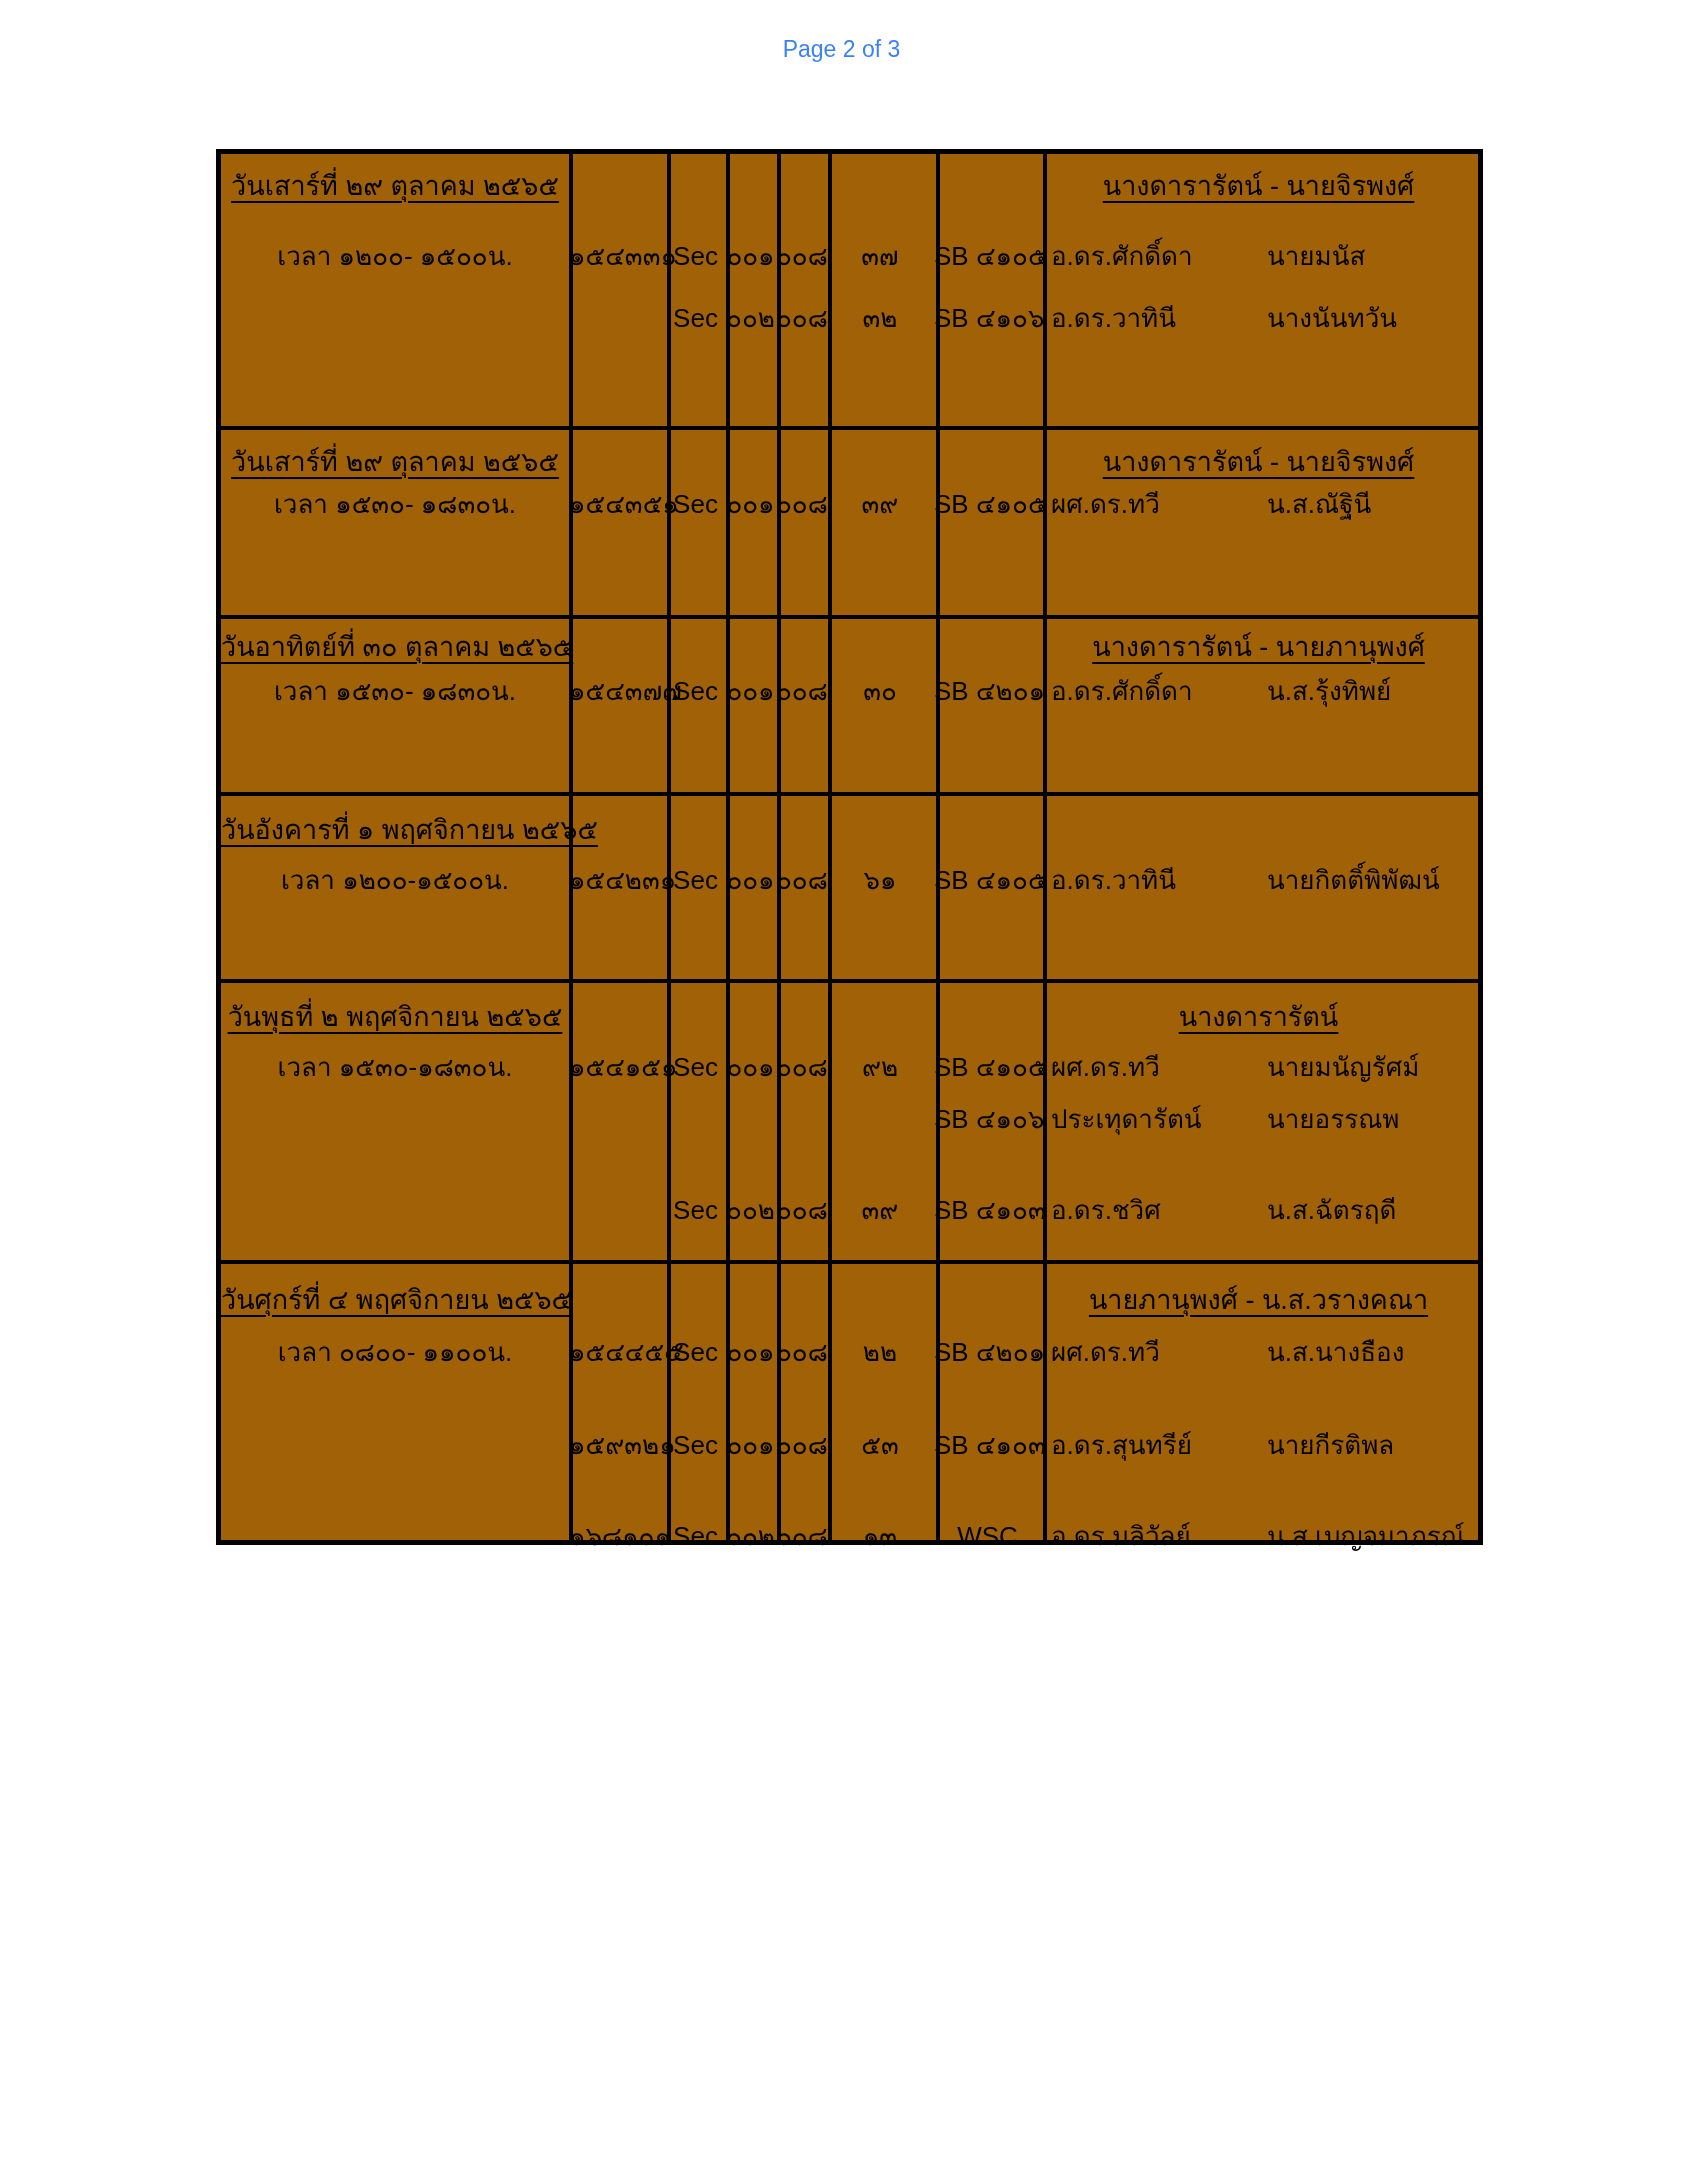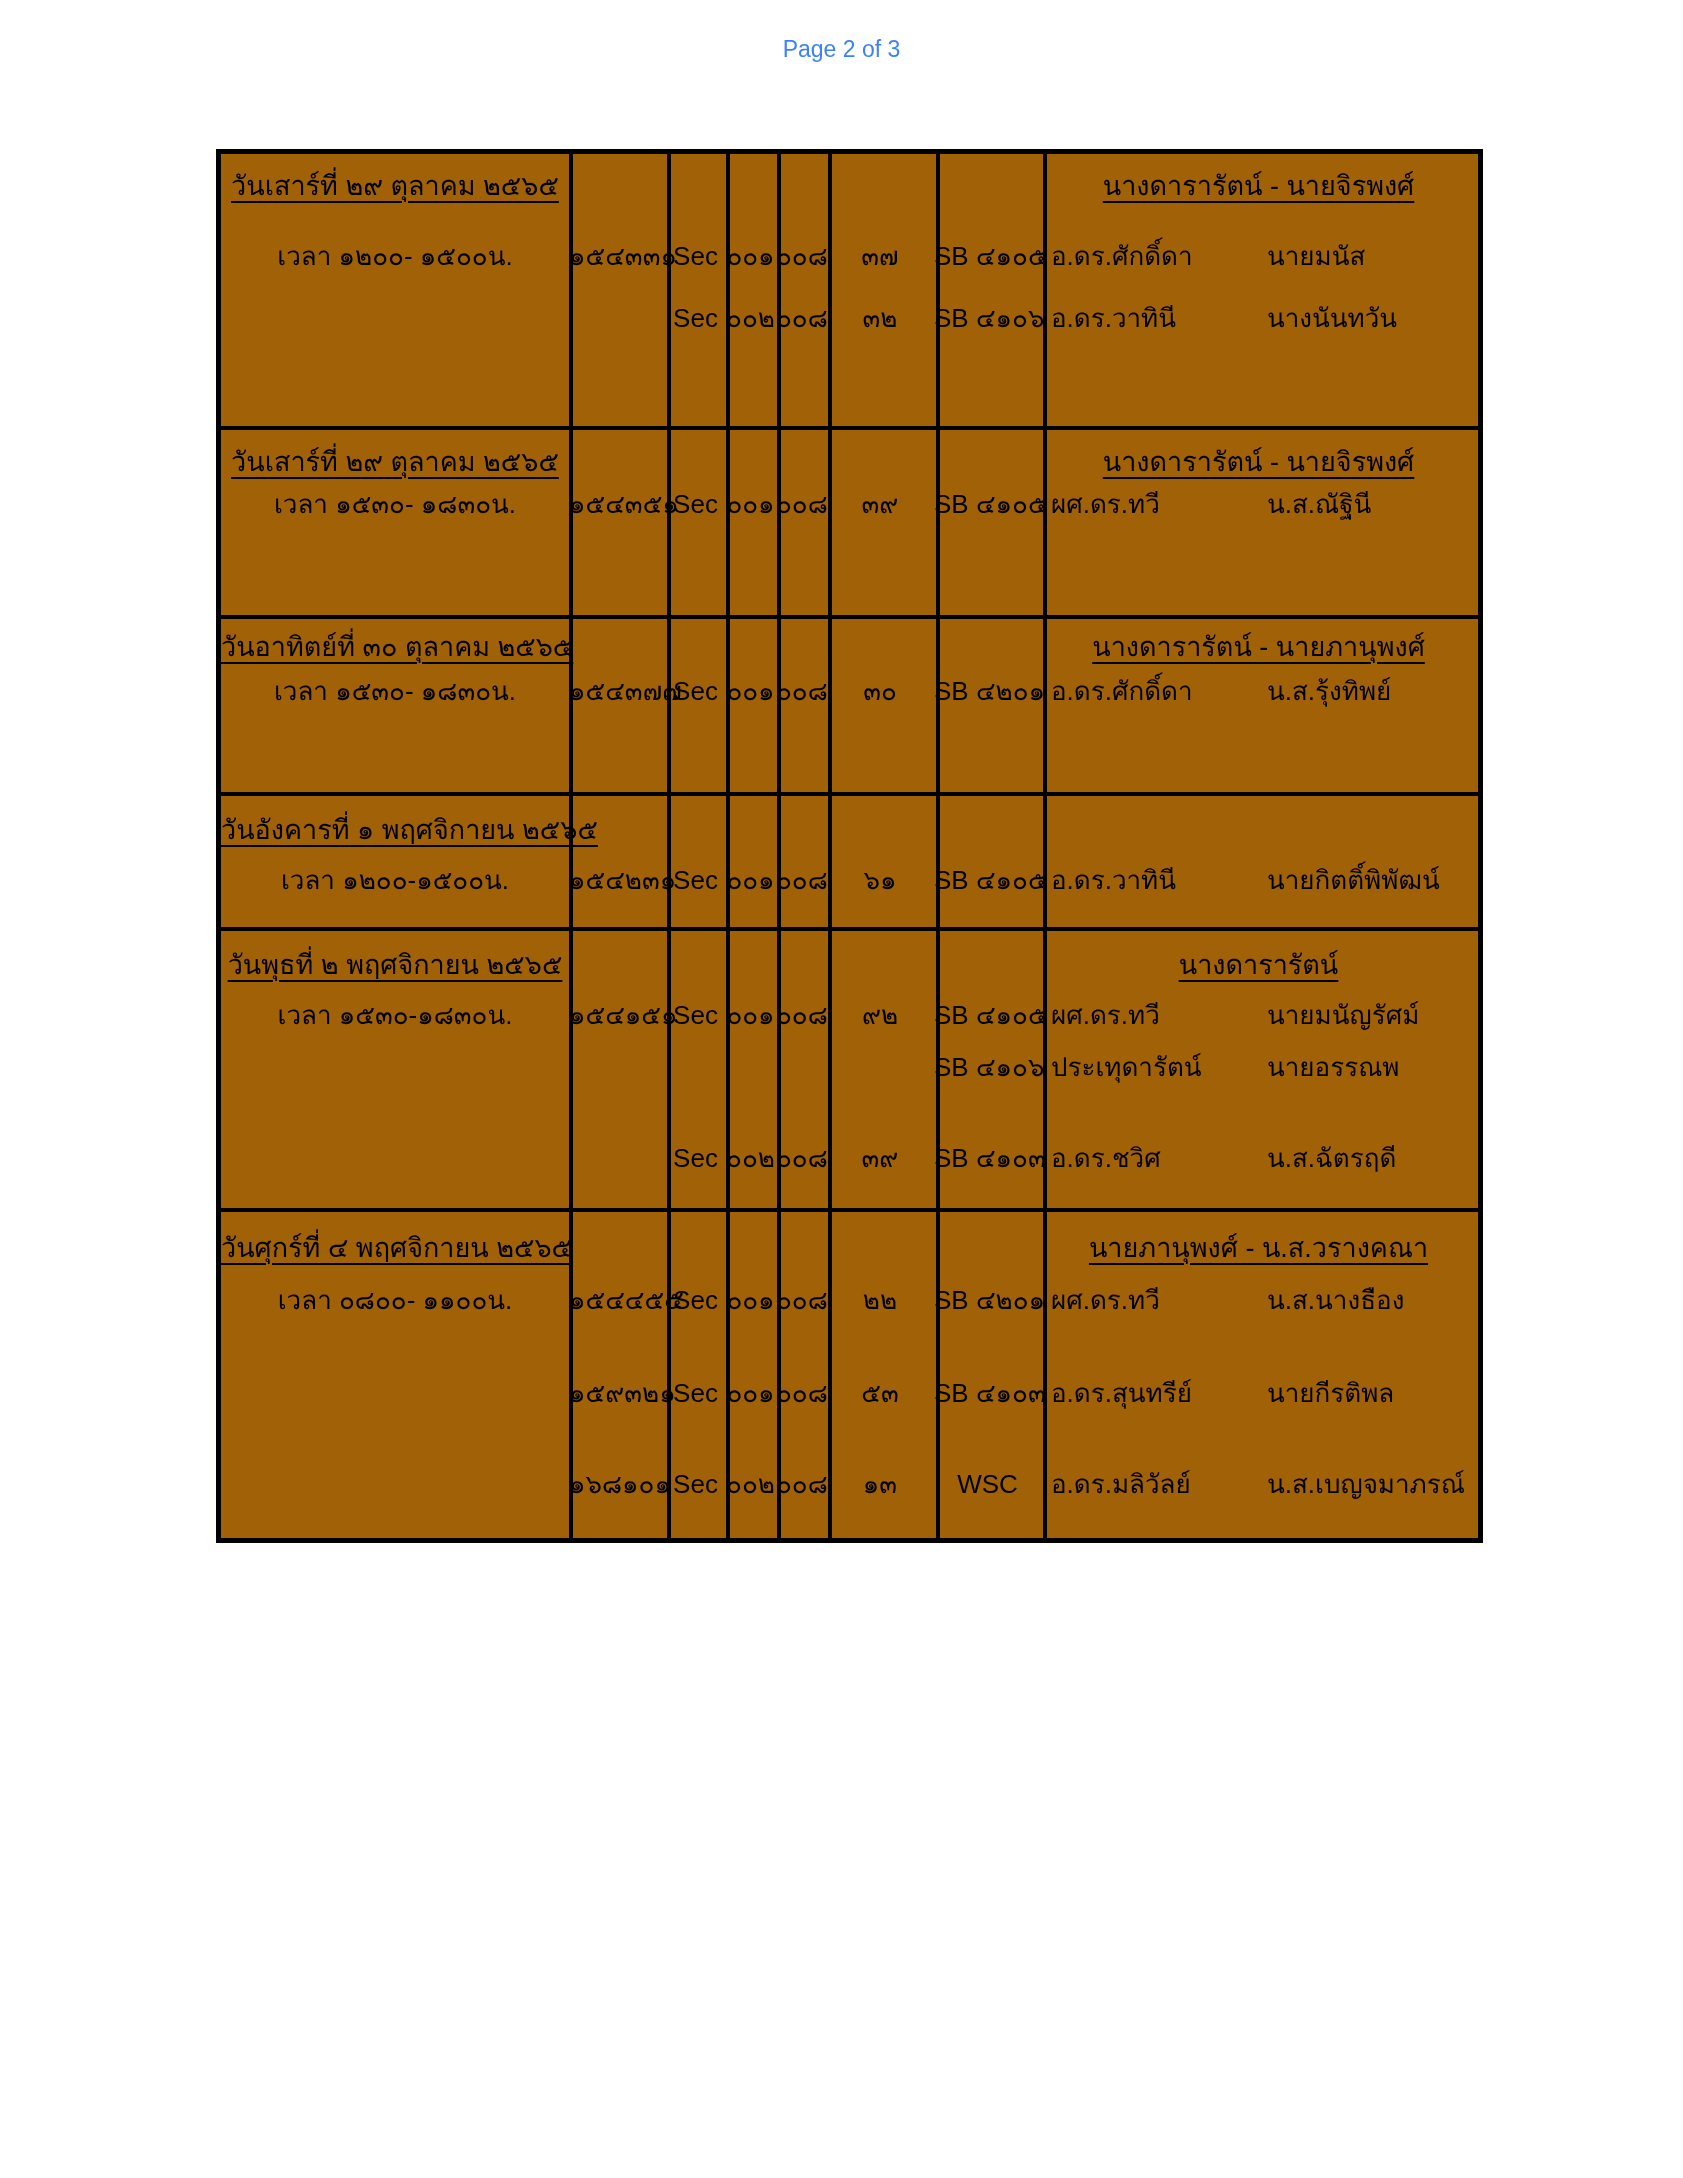--- a/index.html
+++ b/index.html
@@ -118,21 +118,21 @@
         <span class="f-sec">Sec</span>
         <span class="f-s1">๐๐๑</span>
         <span class="f-s2">๐๐๘</span>
         <span class="f-count">๓๐</span>
         <span class="f-room">SB ๔๒๐๑</span>
         <span class="f-inst">อ.ดร.ศักดิ์ดา</span>
         <span class="f-stud">น.ส.รุ้งทิพย์</span>
       </div>
     </div>
 
-    <div class="block" style="height:135px;">
+    <div class="block" style="height:187px;">
       <i class="vl vl1"></i>
         <i class="vl vl2"></i>
         <i class="vl vl3"></i>
         <i class="vl vl4"></i>
         <i class="vl vl5"></i>
         <i class="vl vl6"></i>
         <i class="vl vl7"></i>
       <div class="c1">
         <div class="date" style="top:16px"><span>วันอังคารที่ ๑ พฤศจิกายน ๒๕๖๕</span></div>
         <div class="time" style="top:67px">เวลา ๑๒๐๐-๑๕๐๐น.</div>
@@ -187,21 +187,21 @@
         <span class="f-sec">Sec</span>
         <span class="f-s1">๐๐๒</span>
         <span class="f-s2">๐๐๘</span>
         <span class="f-count">๓๙</span>
         <span class="f-room">SB ๔๑๐๓</span>
         <span class="f-inst">อ.ดร.ชวิศ</span>
         <span class="f-stud">น.ส.ฉัตรฤดี</span>
       </div>
     </div>
 
-    <div class="block" style="height:330px;">
+    <div class="block" style="height:280px;">
       <i class="vl vl1"></i>
         <i class="vl vl2"></i>
         <i class="vl vl3"></i>
         <i class="vl vl4"></i>
         <i class="vl vl5"></i>
         <i class="vl vl6"></i>
         <i class="vl vl7"></i>
       <div class="c1">
         <div class="date" style="top:18px"><span>วันศุกร์ที่ ๔ พฤศจิกายน ๒๕๖๕</span></div>
         <div class="time" style="top:71px">เวลา ๐๘๐๐- ๑๑๐๐น.</div>

